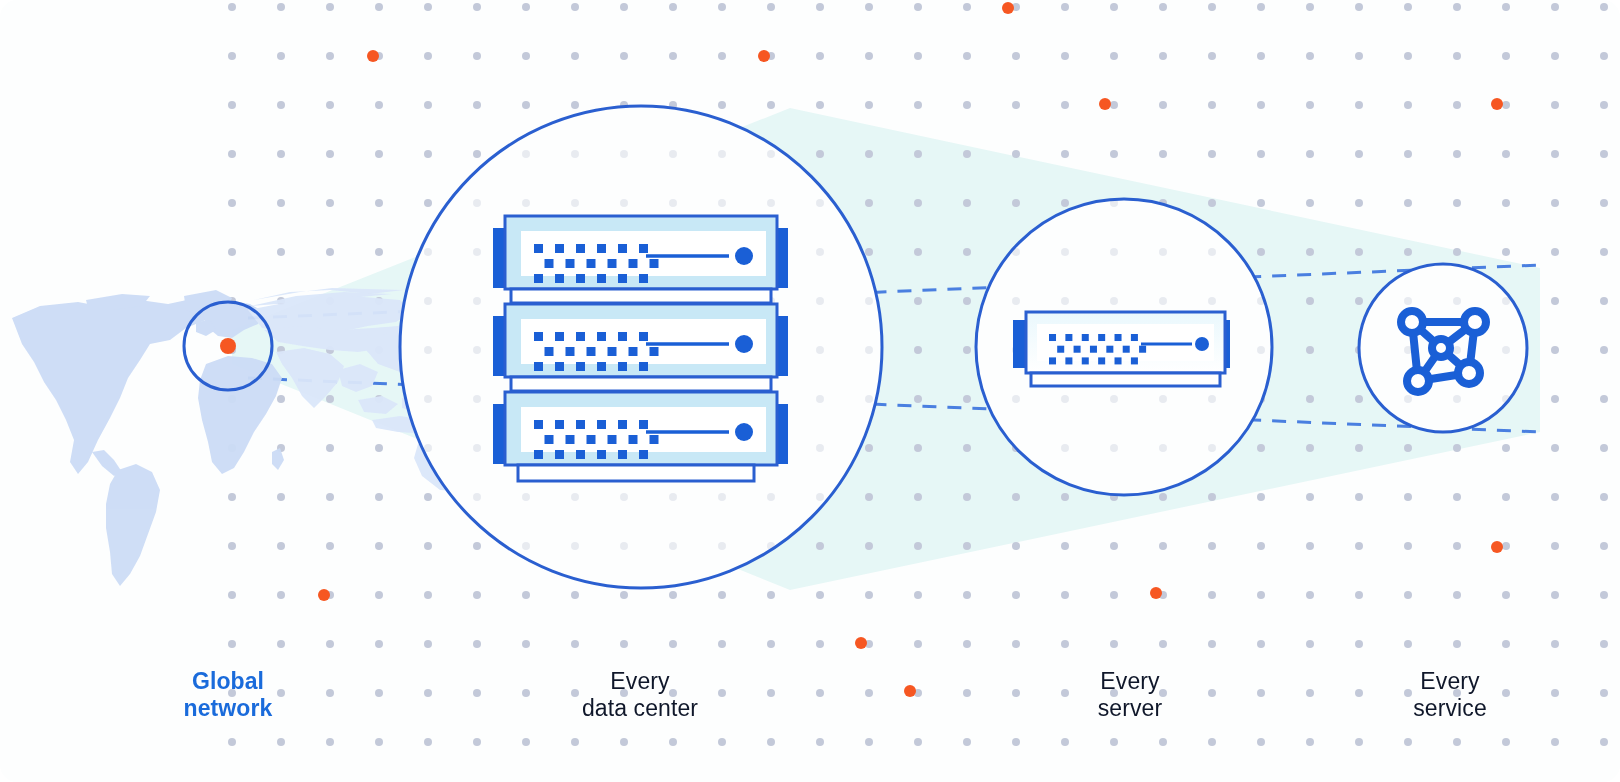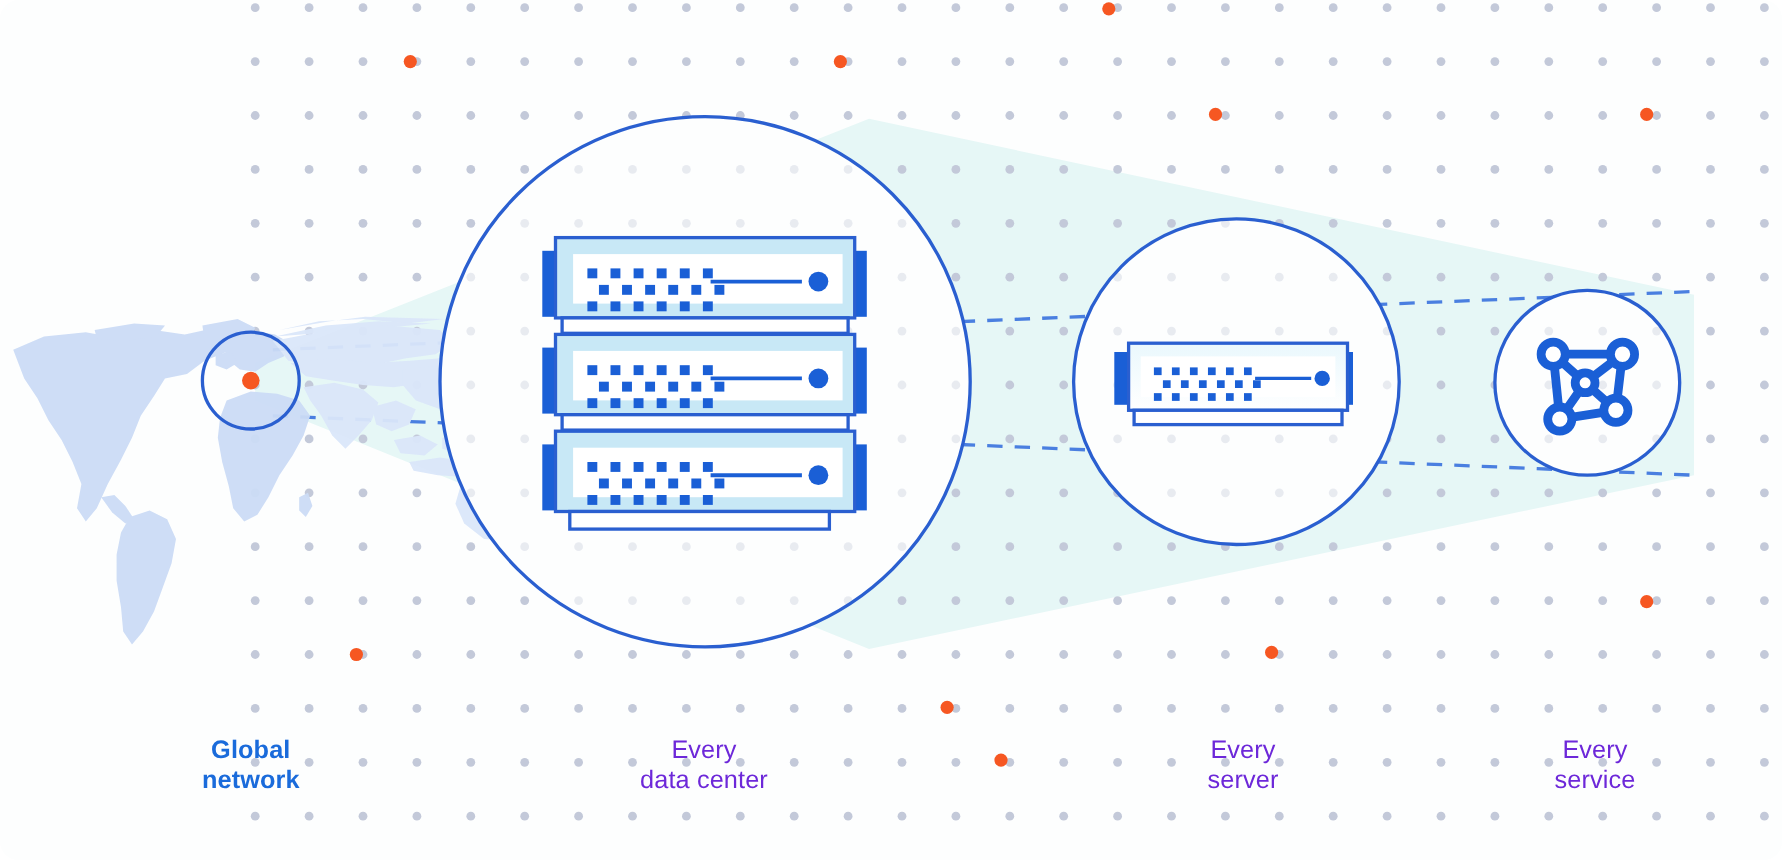--- a/index.html
+++ b/index.html
@@ -21,21 +21,21 @@
   .label {
     position: absolute;
     text-align: center;
     font-size: 23px;
     line-height: 27px;
     font-weight: 400;
     letter-spacing: 0.1px;
     white-space: pre-line;
     user-select: none;
   }
-  .label.dark { color: #6d28d9; text-align: center; }
+  .label.dark { color: #0f172a; text-align: center; }
   .label.blue { color: #1a6bdb; font-weight: 700; }
 
   #label-global   { left: 118px; top: 668px; width: 220px; }
   #label-dc       { left: 530px; top: 668px; width: 220px; }
   #label-server   { left: 1020px; top: 668px; width: 220px; }
   #label-service  { left: 1340px; top: 668px; width: 220px; }
 </style>
 </head>
 <body>
 

